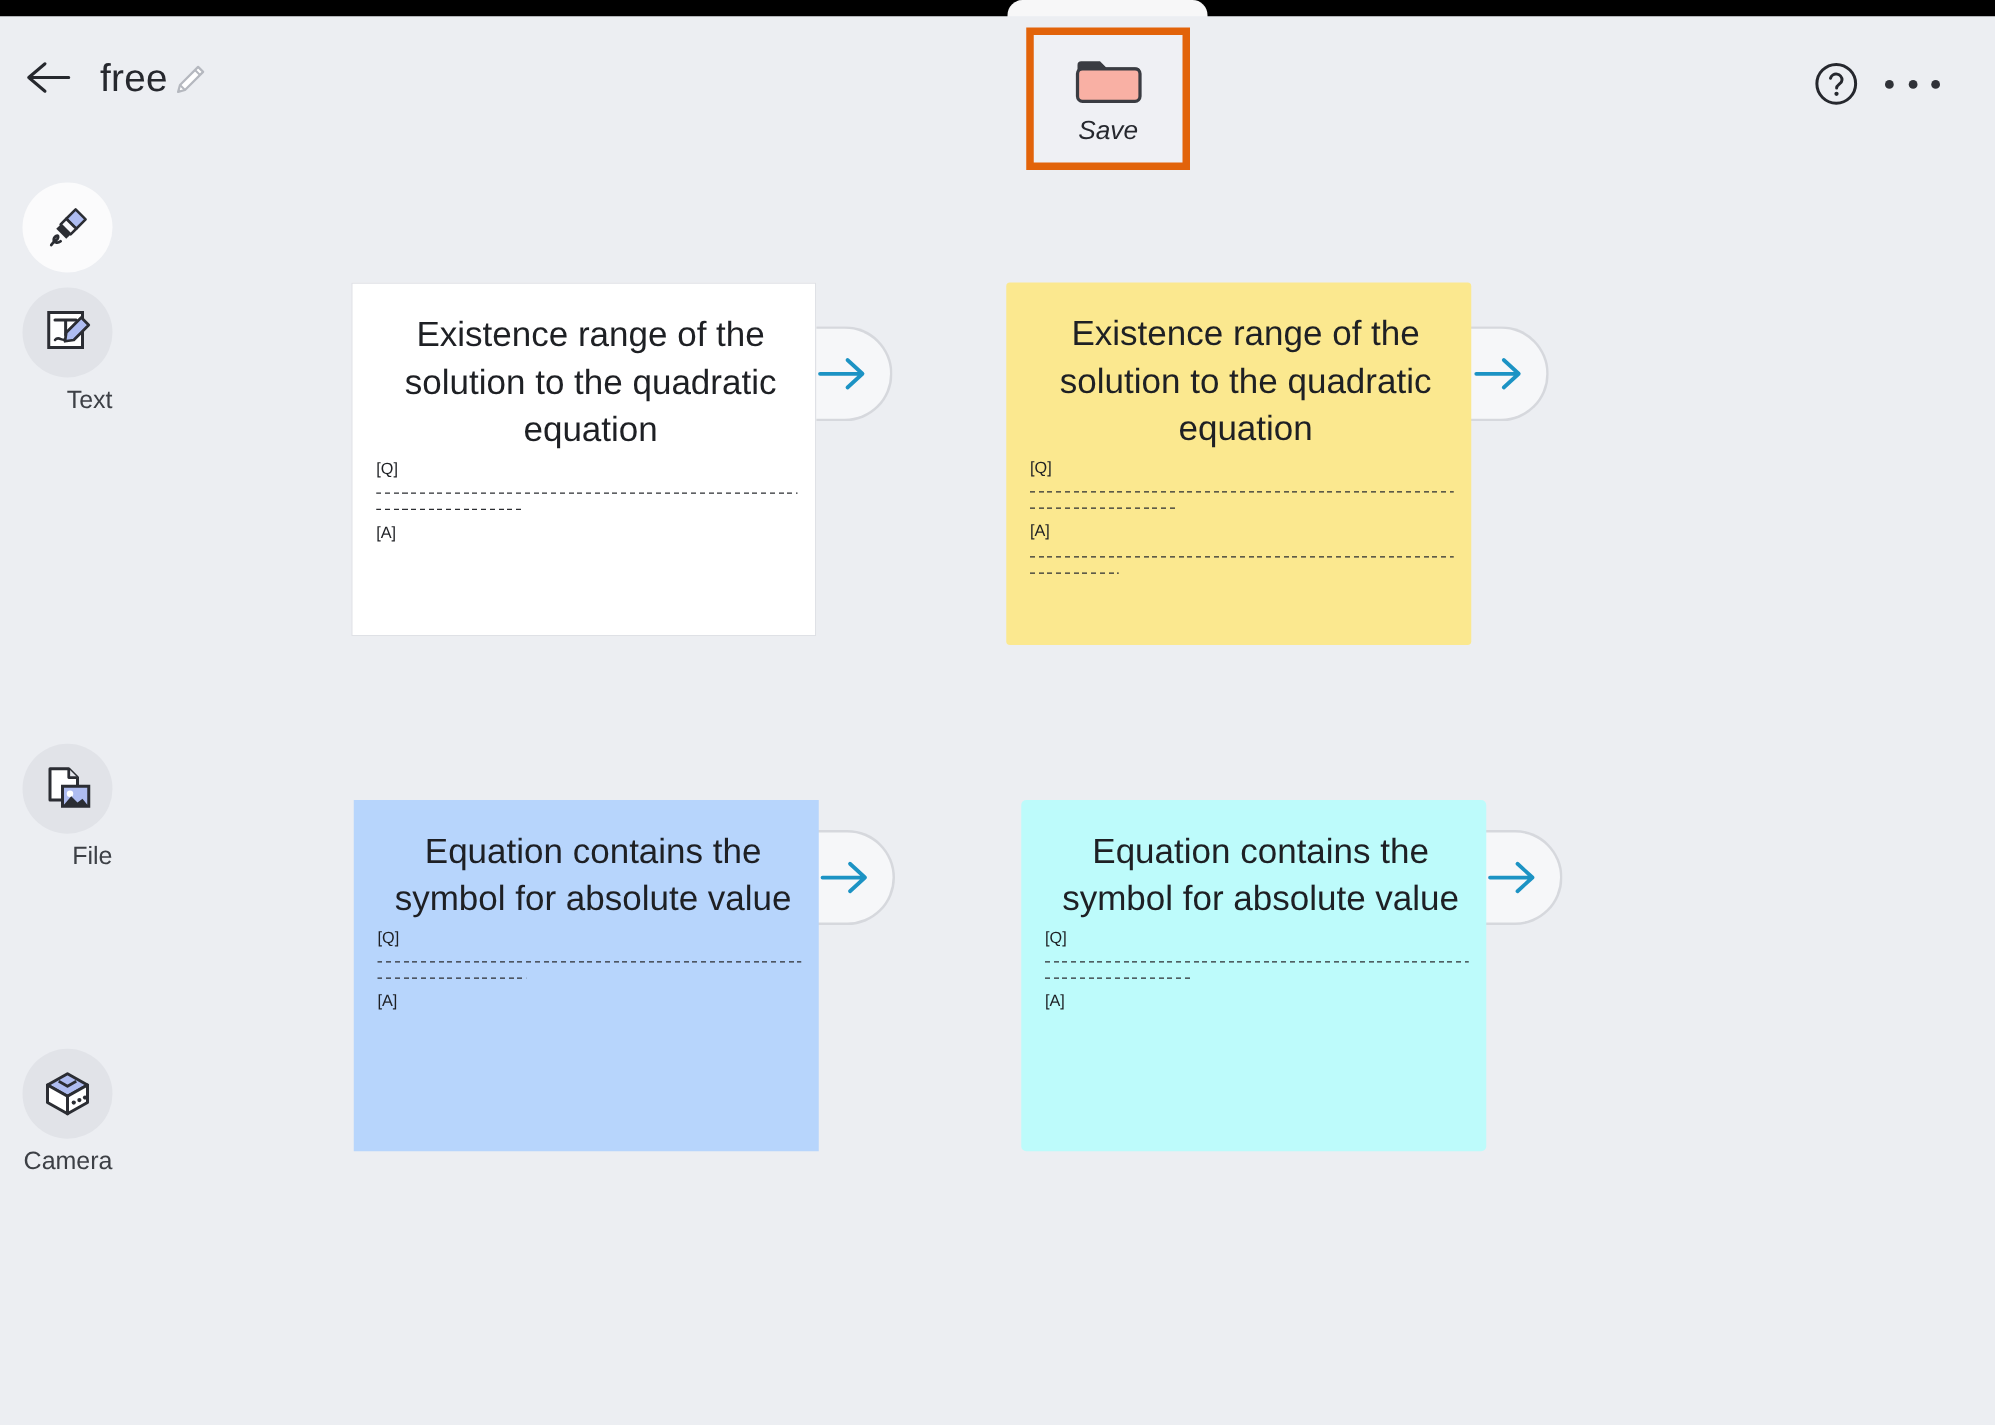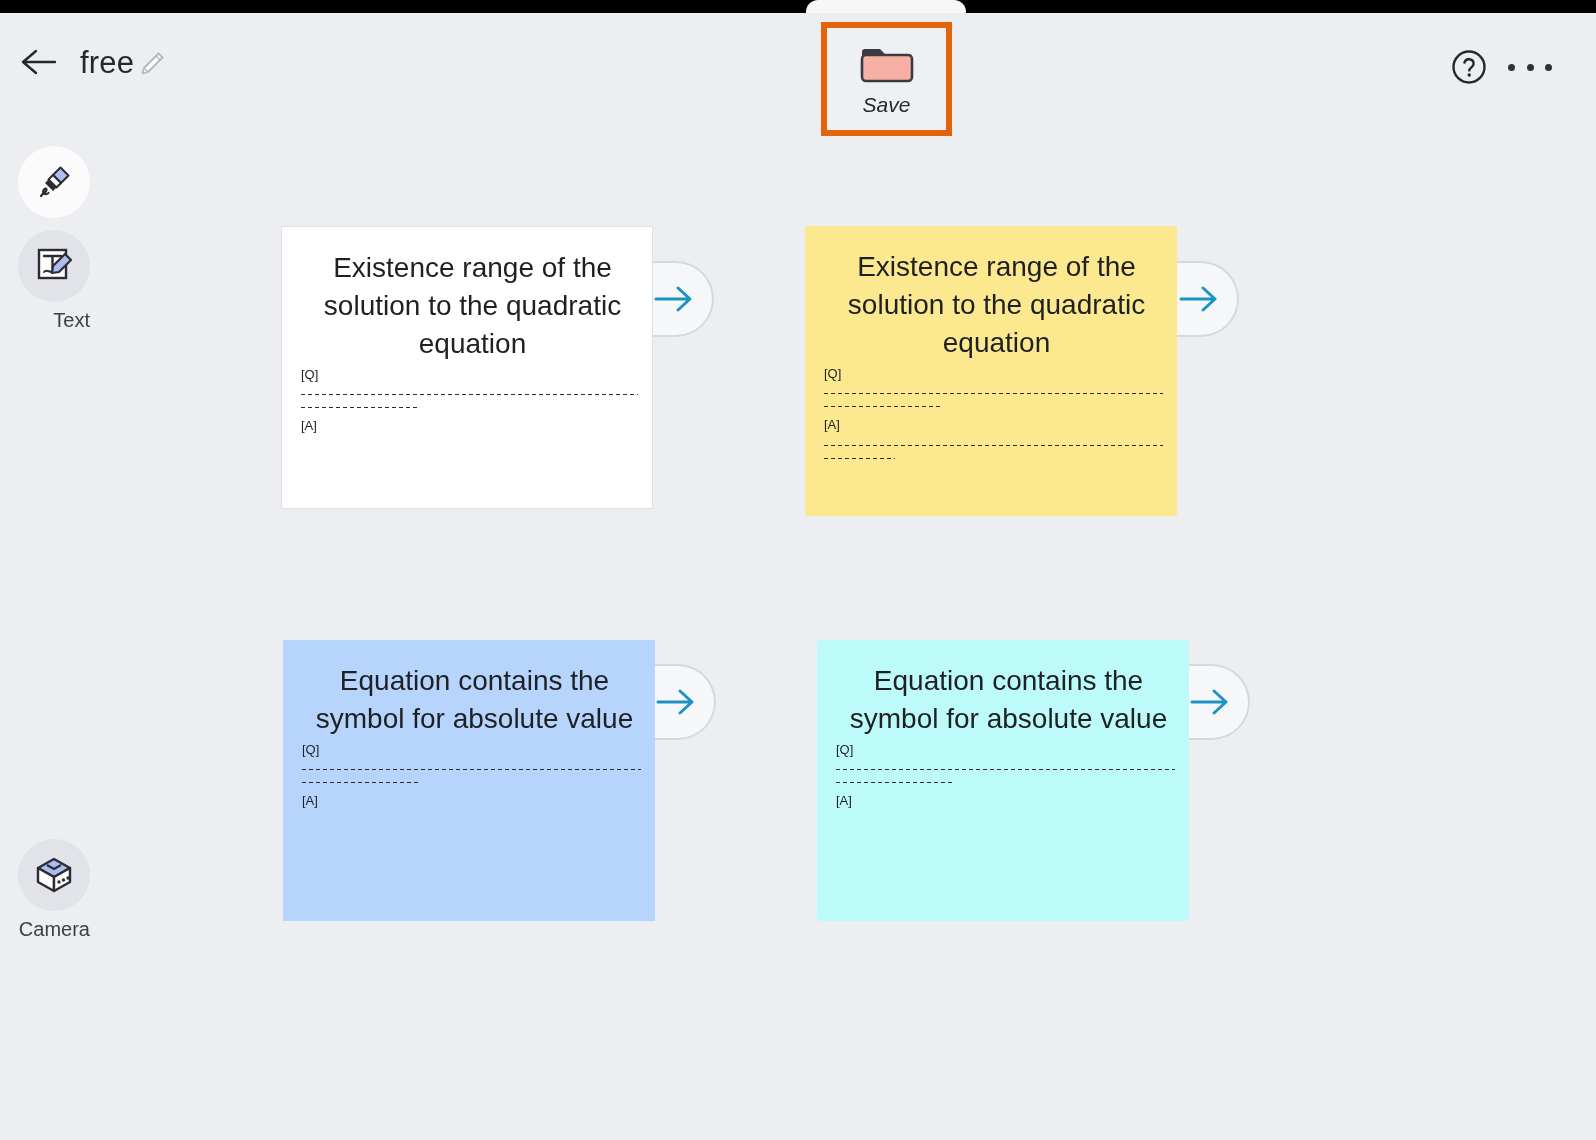--- a/index.html
+++ b/index.html
@@ -229,20 +229,32 @@
             <path d="M14 14 h17 M22.5 14 v12" stroke="#2b2d33" stroke-width="2.4" stroke-linecap="round"></path>
             <path d="M14 30 c3 -4 6 2 9 -1" stroke="#2b2d33" stroke-width="2" fill="none" stroke-linecap="round"></path>
             <path d="M35 12 l6 6 -12 12 -7 1 1 -7 Z" fill="#aebcf0" stroke="#2b2d33" stroke-width="2.2" stroke-linejoin="round"></path>
           </svg>
         </div>
         <div class="t-label">Text</div>
       </div>
 
 
 
+      <div class="tool" style="top:469px;">
+        <div class="bubble">
+          <svg width="48" height="48" viewBox="0 0 48 48">
+            <path d="M10 8 h15 l7 7 v18 h-22 Z" fill="#ffffff" stroke="#2b2d33" stroke-width="2.4" stroke-linejoin="round"></path>
+            <path d="M25 8 v7 h7" fill="#e4e6ec" stroke="#2b2d33" stroke-width="2.2" stroke-linejoin="round"></path>
+            <rect x="20" y="22" width="21" height="16" fill="#aebcf0" stroke="#2b2d33" stroke-width="2.4"></rect>
+            <circle cx="26" cy="28" r="2.6" fill="#ffffff"></circle>
+            <path d="M21 37 l6 -7 5 5 4 -3 4 5 Z" fill="#2b2d33"></path>
+          </svg>
+        </div>
+        <div class="t-label">File</div>
+      </div>
 
 
       <div class="tool" style="top:713px;">
         <div class="bubble">
           <svg width="48" height="48" viewBox="0 0 48 48">
             <path d="M24 8 L40 17 L24 26 L8 17 Z" fill="#aebcf0" stroke="#2b2d33" stroke-width="2.4" stroke-linejoin="round"></path>
             <path d="M8 17 v14 l16 9 V26 Z" fill="#ffffff" stroke="#2b2d33" stroke-width="2.4" stroke-linejoin="round"></path>
             <path d="M40 17 v14 l-16 9 V26 Z" fill="#ffffff" stroke="#2b2d33" stroke-width="2.4" stroke-linejoin="round"></path>
             <path d="M17 14 L24 18 L31 14" fill="none" stroke="#2b2d33" stroke-width="2.2" stroke-linejoin="round"></path>
             <circle cx="29" cy="31" r="1.7" fill="#2b2d33"></circle>

